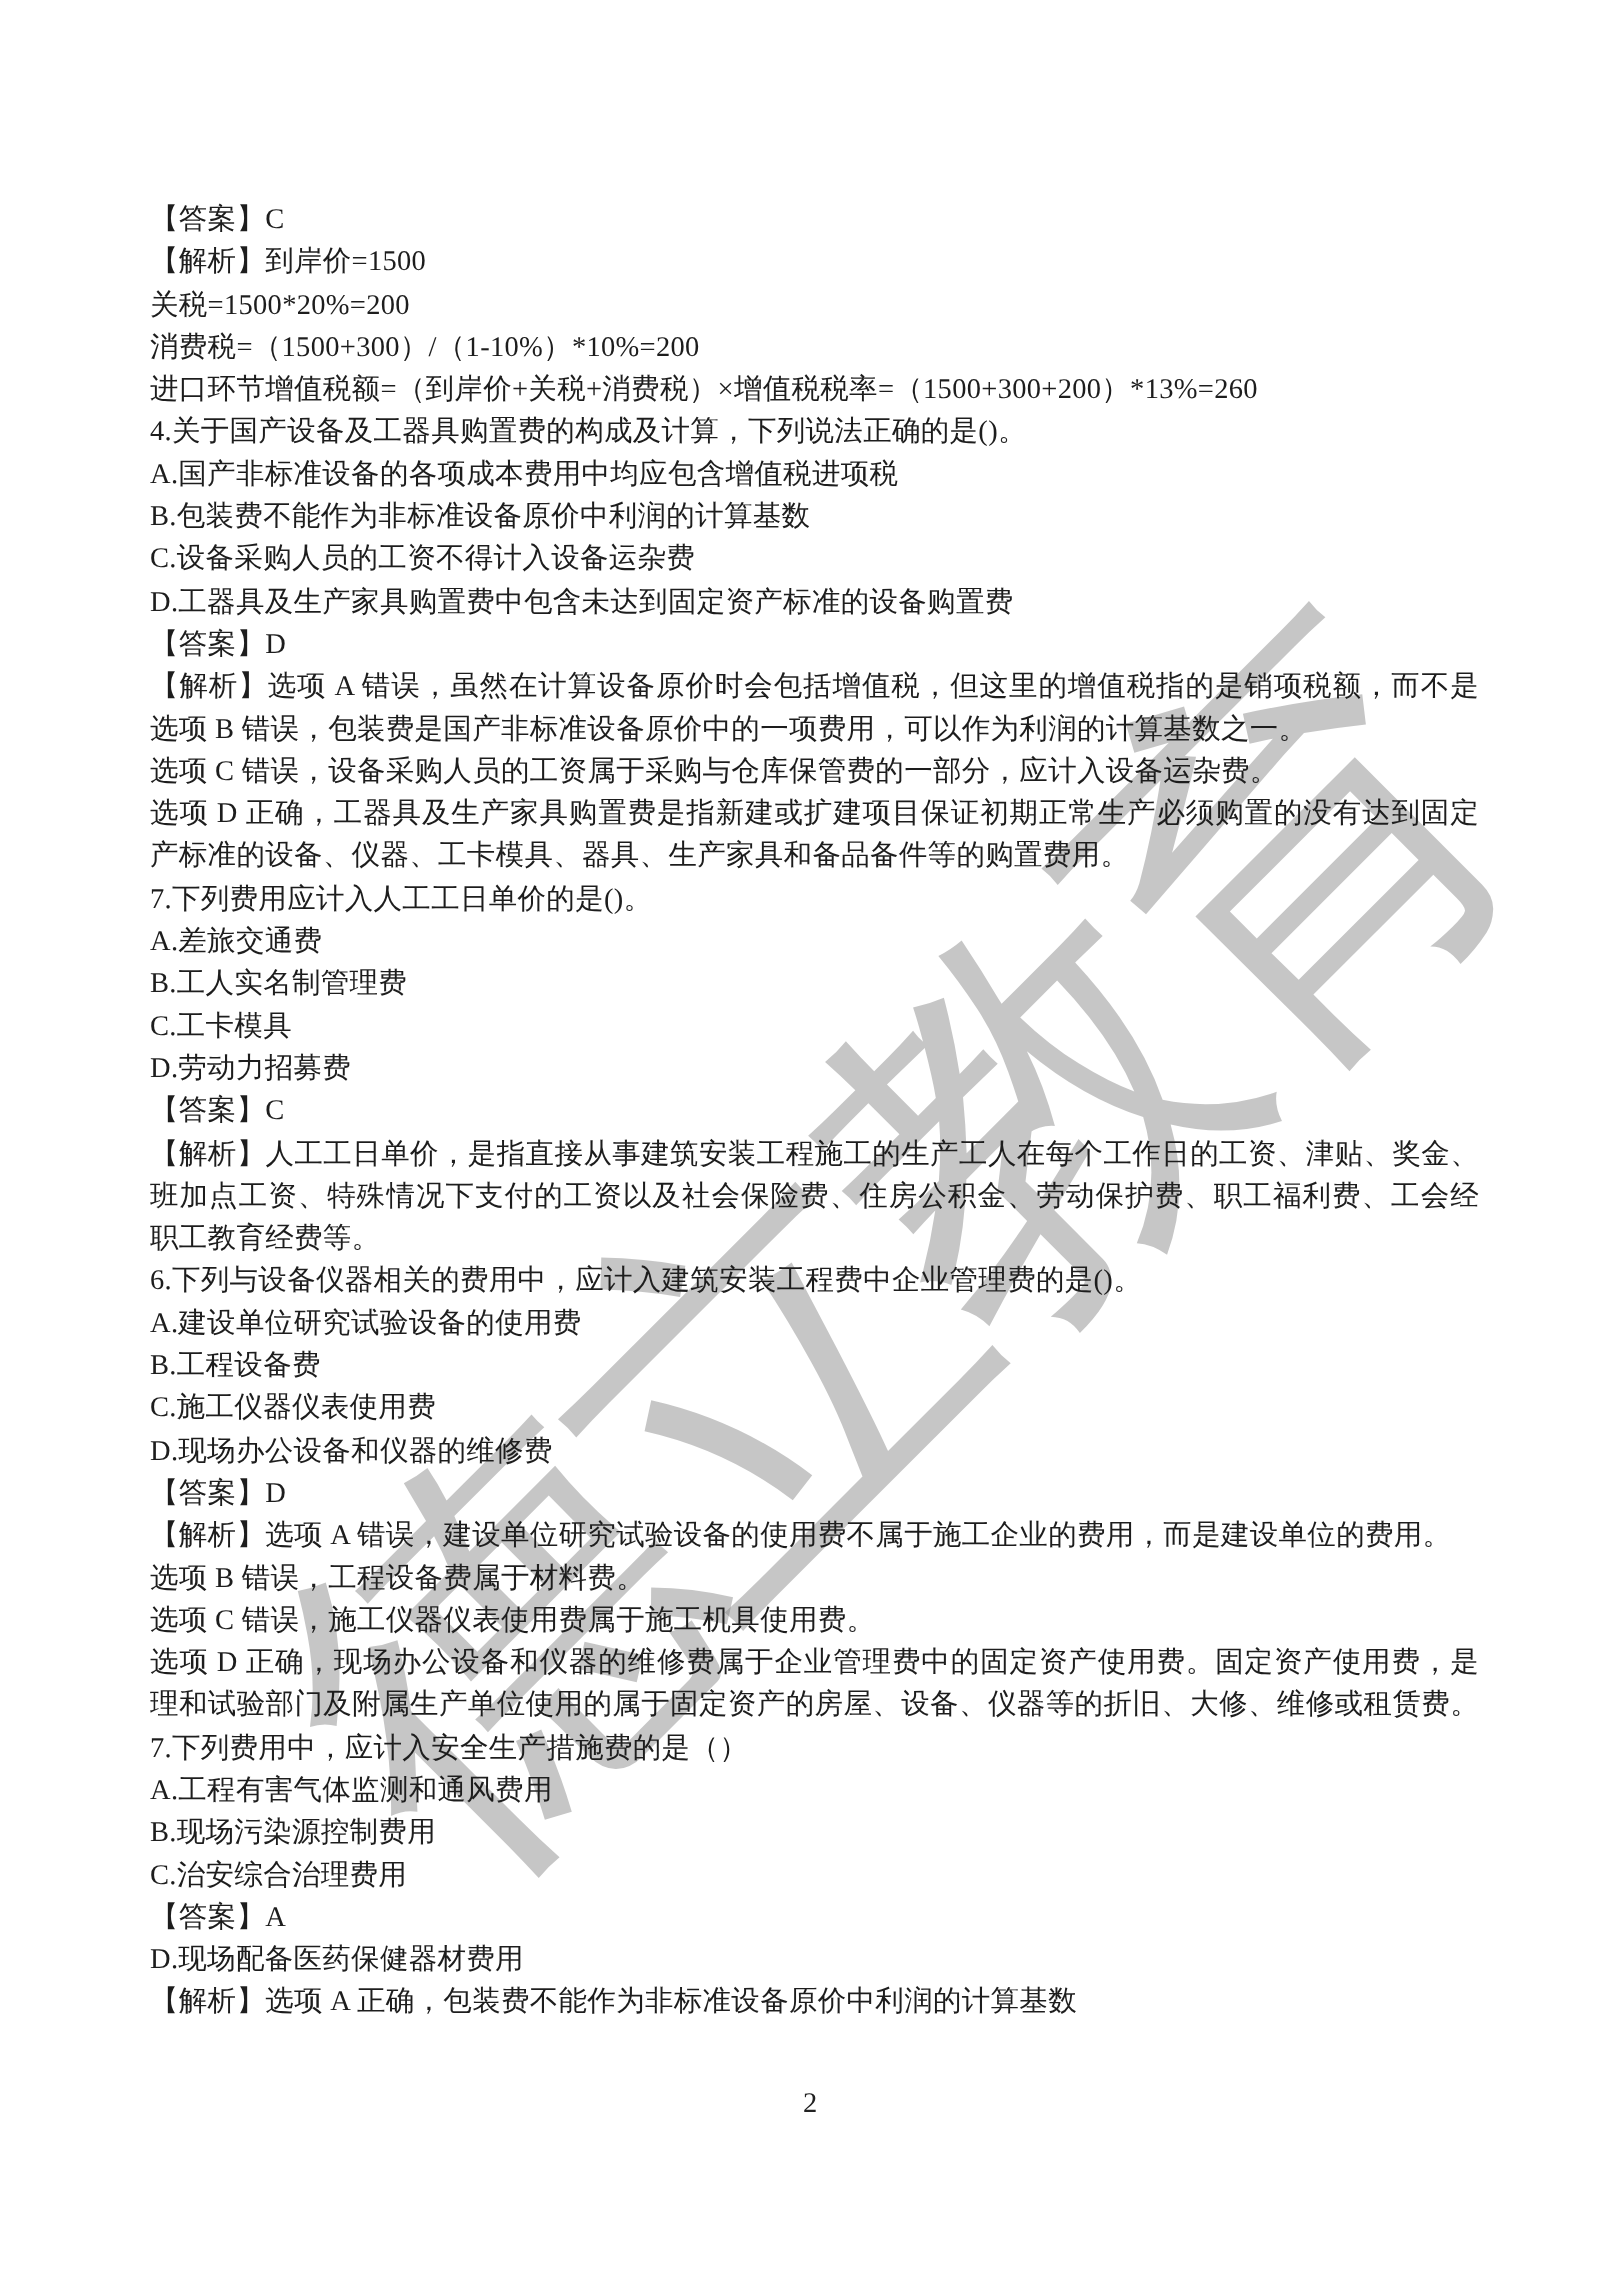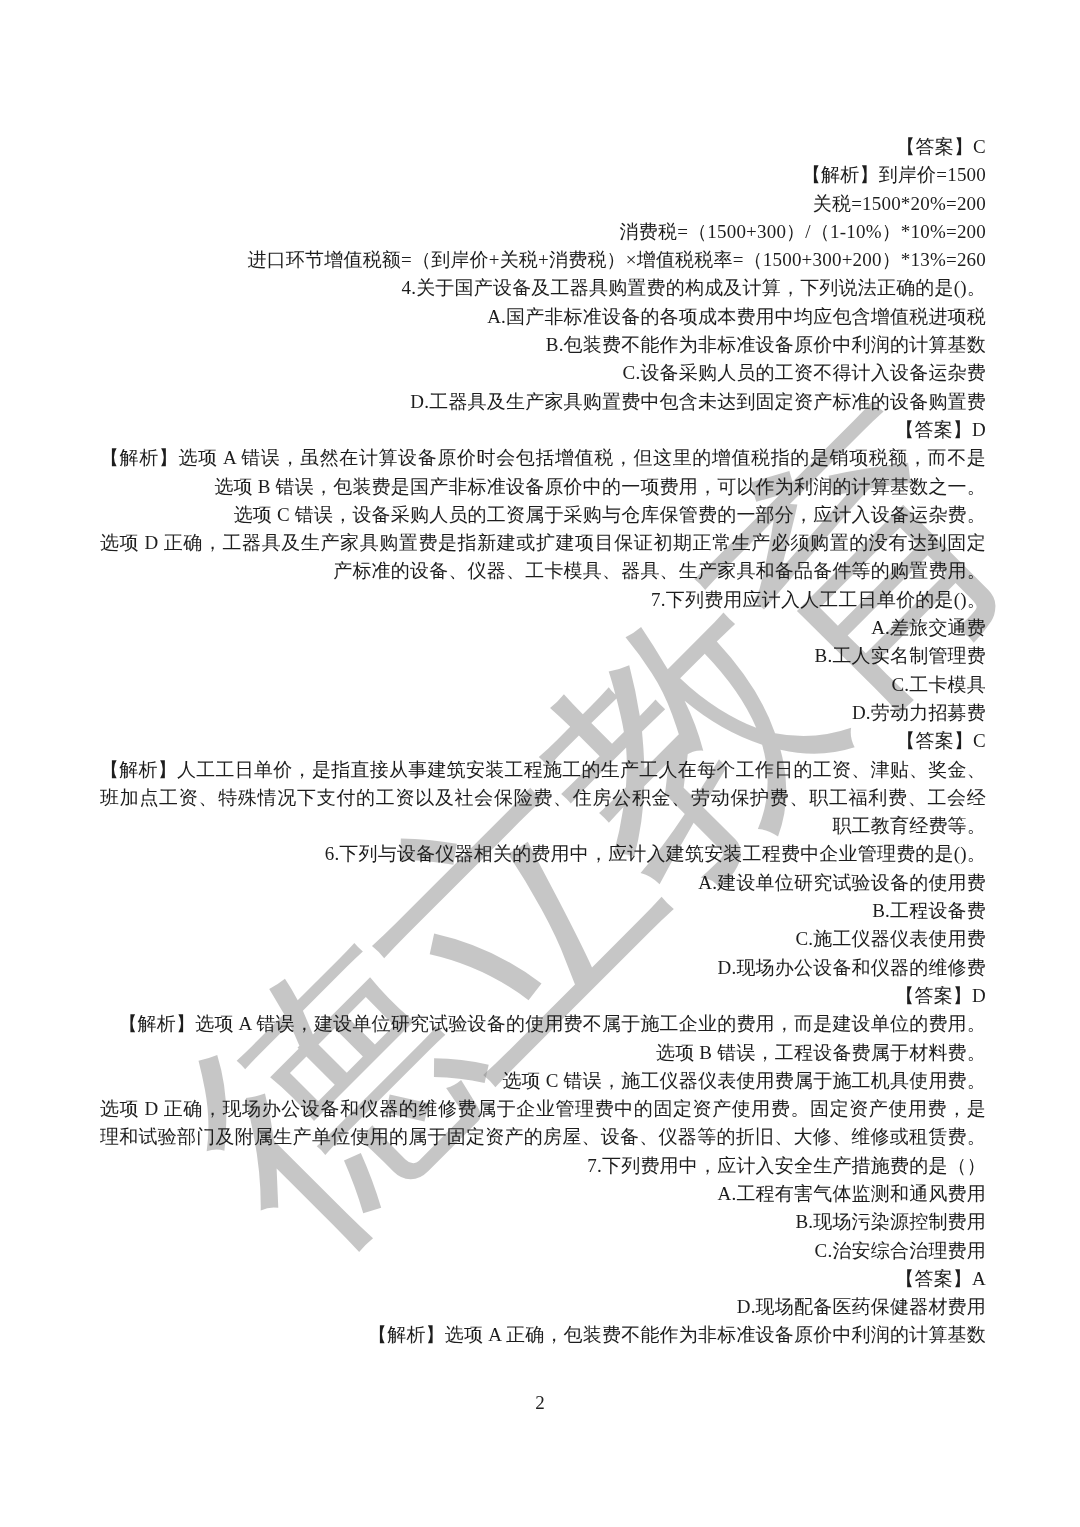--- a/index.html
+++ b/index.html
@@ -40,21 +40,20 @@
     width: 886px;
     z-index: 2;
   }
   .line {
     font-size: 19px;
     line-height: 28.3px;
     height: 28.3px;
     color: #1d1d1d;
     white-space: nowrap;
     letter-spacing: 0.2px;
-    text-align: right;
   }
   .line.j {
     white-space: normal;
     text-align: justify;
     text-align-last: justify;
     overflow: hidden;
   }
   .page-number {
     position: absolute;
     top: 1392px;

